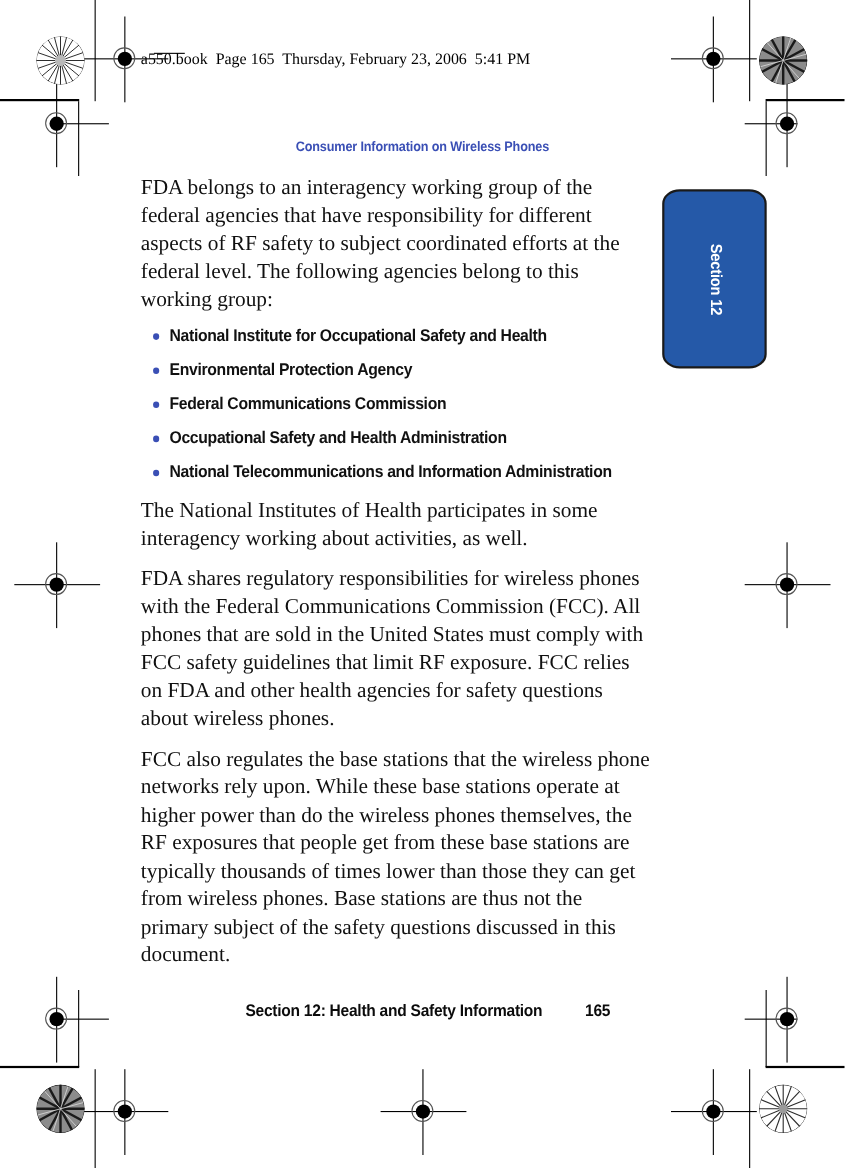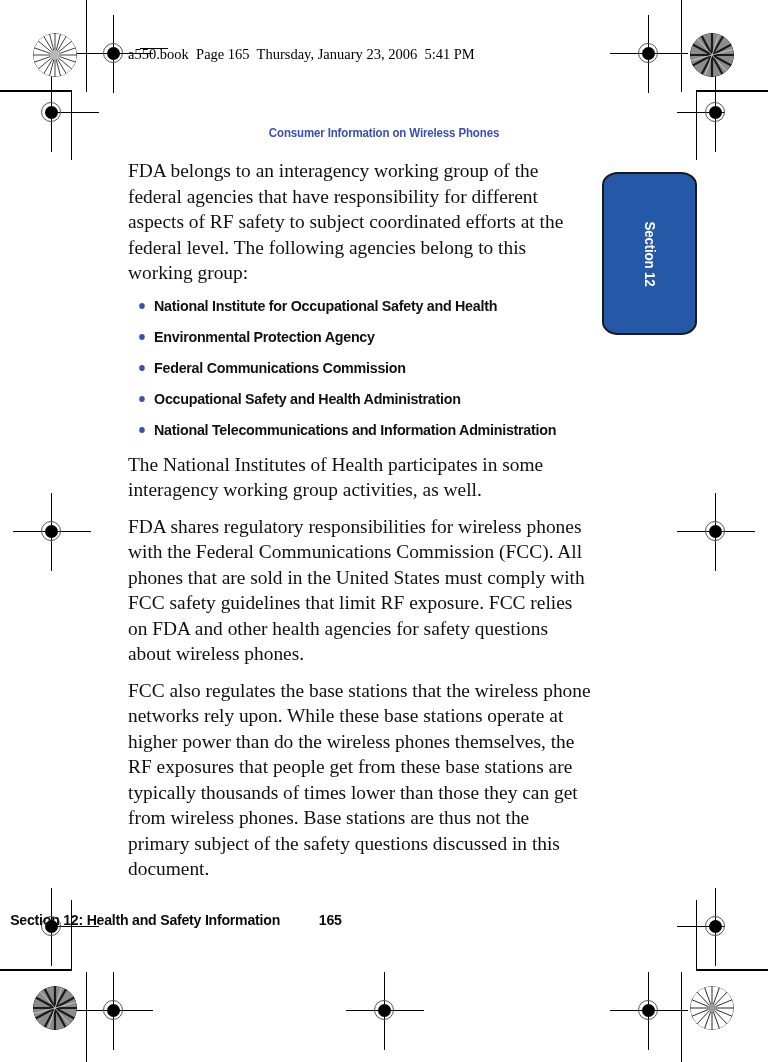--- a/index.html
+++ b/index.html
@@ -173,21 +173,21 @@
     display: inline-block;
     transform: scaleX(0.92);
   }
 
   
   .footer {
     position: absolute;
     left: 0;
     top: 911px;
     width: 768px;
-    text-align: left;
+    text-align: center;
     font-family: "Liberation Sans", sans-serif;
     font-size: 15.2px;
     font-weight: bold;
     letter-spacing: -0.25px;
     color: #0b0b0b;
   }
   .footer .ftxt {
     display: inline-block;
     transform: scaleX(0.93);
   }
@@ -421,21 +421,21 @@
             <line x1="22" y1="22" x2="0" y2="13"></line>
           <line x1="22" y1="22" x2="6" y2="5"></line>
             <line x1="22" y1="22" x2="14" y2="0"></line>
         </g>
         <circle cx="22" cy="22" r="4" fill="#9a9a9a"></circle>
         <circle cx="22" cy="22" r="22" fill="none" stroke="#2b2b2b" stroke-width="1"></circle>
       </g>
     </svg>
   </div>
 
-  <div class="doc-slug">a550.book  Page 165  Thursday, January 23, 2006  5:41 PM</div>
+  <div class="doc-slug">a550.book  Page 165  Thursday, February 23, 2006  5:41 PM</div>
 
   <div class="running-head">Consumer Information on Wireless Phones</div>
 
   <div class="section-tab">
     <div class="tab-label">
       <span class="tab-inner-label">Section 12</span>
     </div>
   </div>
 
   <div class="body-col">
@@ -458,21 +458,21 @@
       <li>
         <span class="bullet-dot"></span>
         <span>Occupational Safety and Health Administration</span>
       </li>
       <li>
         <span class="bullet-dot"></span>
         <span>National Telecommunications and Information Administration</span>
       </li>
     </ul>
 
-    <p class="para">The National Institutes of Health participates in some interagency working group activities, as well.</p>
+    <p class="para">The National Institutes of Health participates in some interagency working about activities, as well.</p>
     <p class="para">FDA shares regulatory responsibilities for wireless phones with the Federal Communications Commission (FCC). All phones that are sold in the United States must comply with FCC safety guidelines that limit RF exposure. FCC relies on FDA and other health agencies for safety questions about wireless phones.</p>
     <p class="para">FCC also regulates the base stations that the wireless phone networks rely upon. While these base stations operate at higher power than do the wireless phones themselves, the RF exposures that people get from these base stations are typically thousands of times lower than those they can get from wireless phones. Base stations are thus not the primary subject of the safety questions discussed in this document.</p>
 
   </div>
 
   <div class="footer">
     <span class="ftxt">Section 12: Health and Safety Information</span><span class="fpage">165</span>
   </div>
 
 </div>

